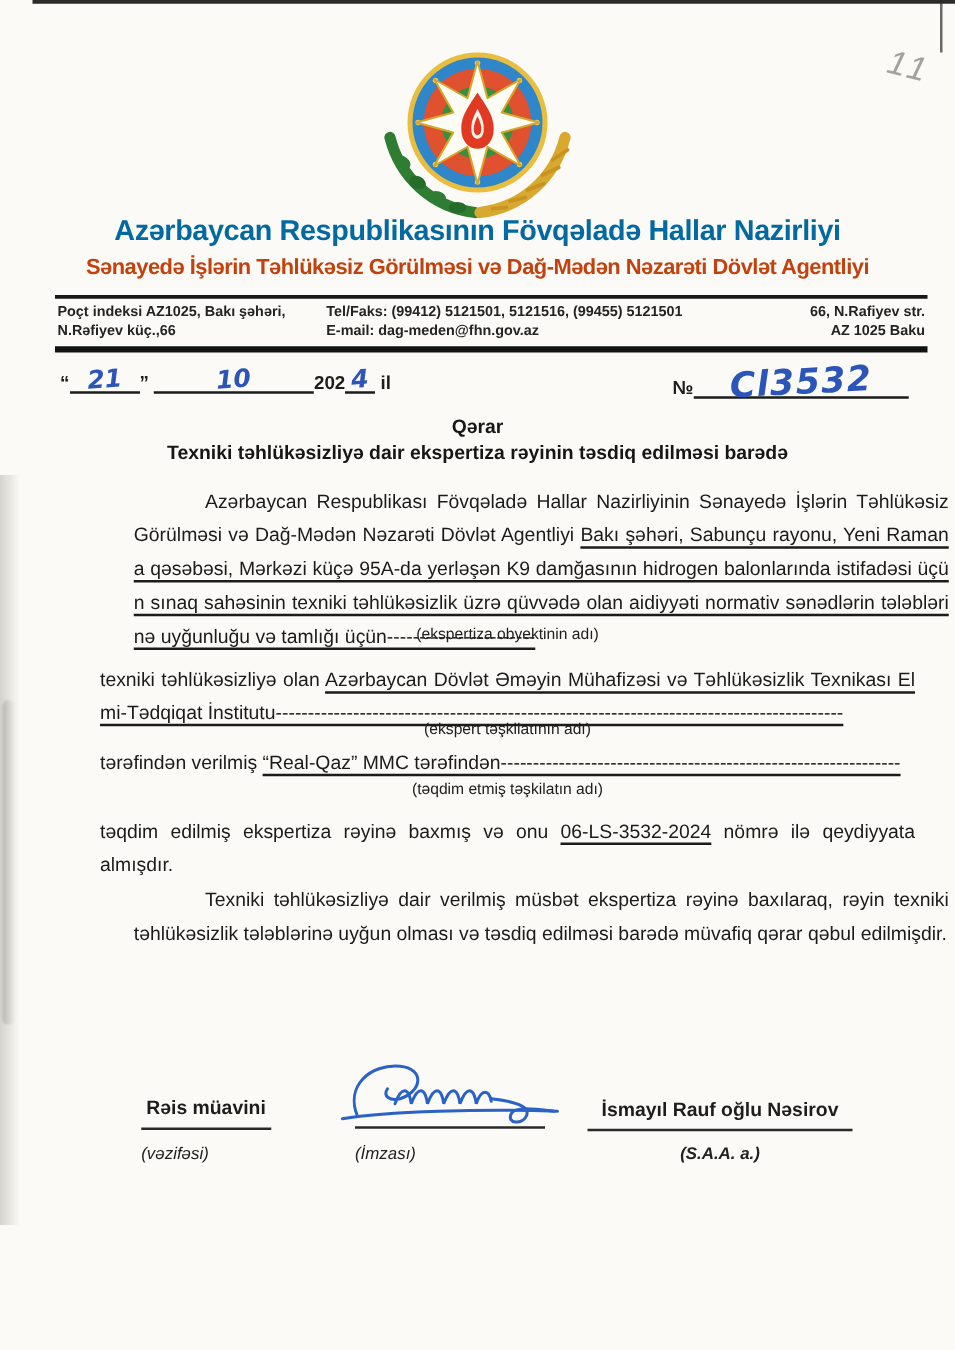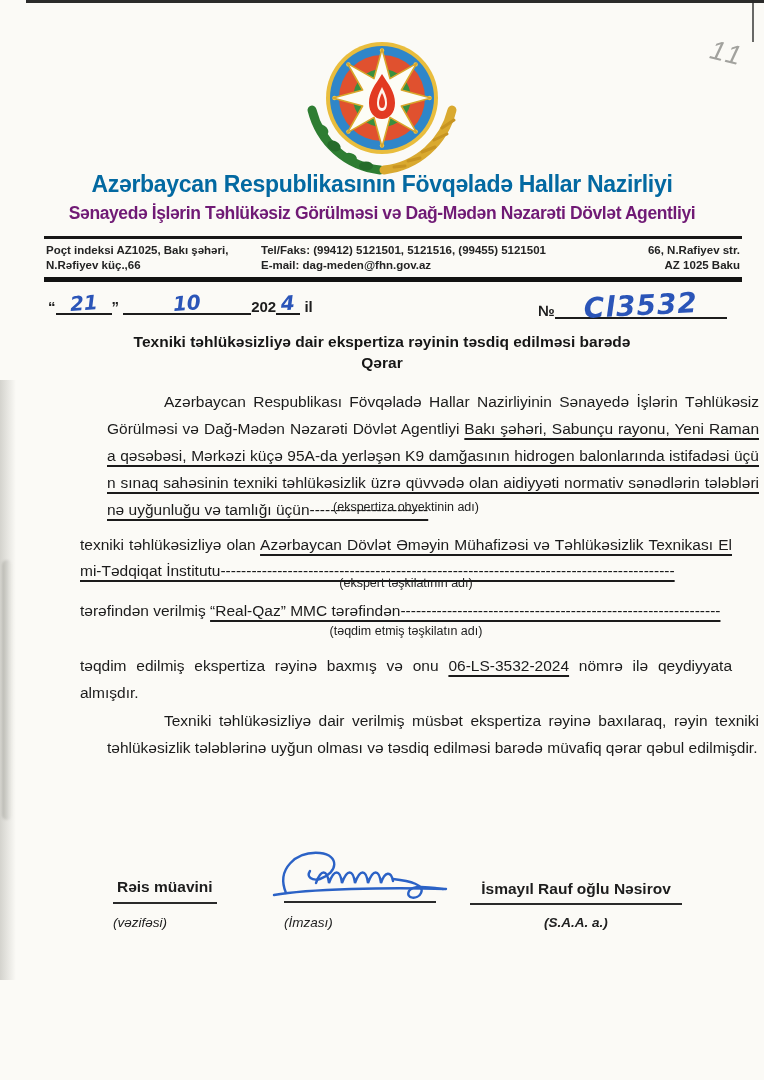--- a/index.html
+++ b/index.html
@@ -19,21 +19,21 @@
   .corner-mark { position:absolute; top:38px; left:710px; font-size:27px; font-style:italic;
     color:#a2a29e; transform:rotate(14deg); letter-spacing:3px; }
 
   
   .emblem { position:absolute; top:40px; left:306px; width:152px; height:136px; }
 
   
   .ministry { position:absolute; top:171px; left:0; width:100%; text-align:center;
     font-size:23px; font-weight:bold; letter-spacing:-0.3px; color:#0369a1; }
   .agency { position:absolute; top:203px; left:0; width:100%; text-align:center;
-    font-size:17.5px; font-weight:bold; letter-spacing:-0.4px; color:#701a75; }
+    font-size:17.5px; font-weight:bold; letter-spacing:-0.4px; color:#c2410c; }
   .rule-thin  { position:absolute; top:236px; left:44px; width:698px; height:3px; background:#171717; }
   .rule-thick { position:absolute; top:277px; left:44px; width:698px; height:5px; background:#121212; }
   .contact-row { position:absolute; top:243px; left:46px; width:694px; display:flex;
     font-size:11.5px; font-weight:bold; line-height:15px; color:#232323; }
   .contact-left   { width:215px; }
   .contact-center { flex:1; }
   .contact-right  { width:140px; text-align:right; }
 
   
   .dateline { position:absolute; top:289px; left:48px; width:690px; height:34px;
@@ -142,22 +142,22 @@
       <span>“</span><span class="fill-line w-day"><span class="hand hand-sm">21</span></span><span>”</span>
       <span class="fill-line w-month"><span class="hand hand-sm">10</span></span><span>202</span><span class="fill-line w-ydigit"><span class="hand hand-sm">4</span></span>
       <span>il</span>
     </div>
     <div class="dl-right">
       <span>№</span><span class="no-line"><span class="hand hand-no">Cl3532</span></span>
     </div>
   </div>
 
   <div class="doc-title">
+    <div>Qərar</div>
     <div>Texniki təhlükəsizliyə dair ekspertiza rəyinin təsdiq edilməsi barədə</div>
-    <div>Qərar</div>
   </div>
 
   <div class="para indent" style="top:388px;"><span>Azərbaycan Respublikası Fövqəladə Hallar Nazirliyinin Sənayedə İşlərin Təhlükəsiz Görülməsi və Dağ-Mədən Nəzarəti Dövlət Agentliyi </span><span class="underlined u-inline">Bakı şəhəri, Sabunçu rayonu, Yeni Ramana qəsəbəsi, Mərkəzi küçə 95A-da yerləşən K9 damğasının hidrogen balonlarında istifadəsi üçün sınaq sahəsinin texniki təhlükəsizlik üzrə qüvvədə olan aidiyyəti normativ sənədlərin tələblərinə uyğunluğu və tamlığı üçün-----------------------</span></div>
   <div class="caption" style="top:500px;">(ekspertiza obyektinin adı)</div>
 
   <div class="para" style="top:532px; line-height:26px;"><span>texniki təhlükəsizliyə olan </span><span class="underlined u-inline">Azərbaycan Dövlət Əməyin Mühafizəsi və Təhlükəsizlik Texnikası Elmi-Tədqiqat İnstitutu----------------------------------------------------------------------------------------</span></div>
   <div class="caption" style="top:576px;">(ekspert təşkilatının adı)</div>
 
   <div class="para" style="top:598px; line-height:26px;"><span>tərəfindən verilmiş </span><span class="underlined u-inline">“Real-Qaz” MMC tərəfindən--------------------------------------------------------------</span></div>
   <div class="caption" style="top:624px;">(təqdim etmiş təşkilatın adı)</div>

